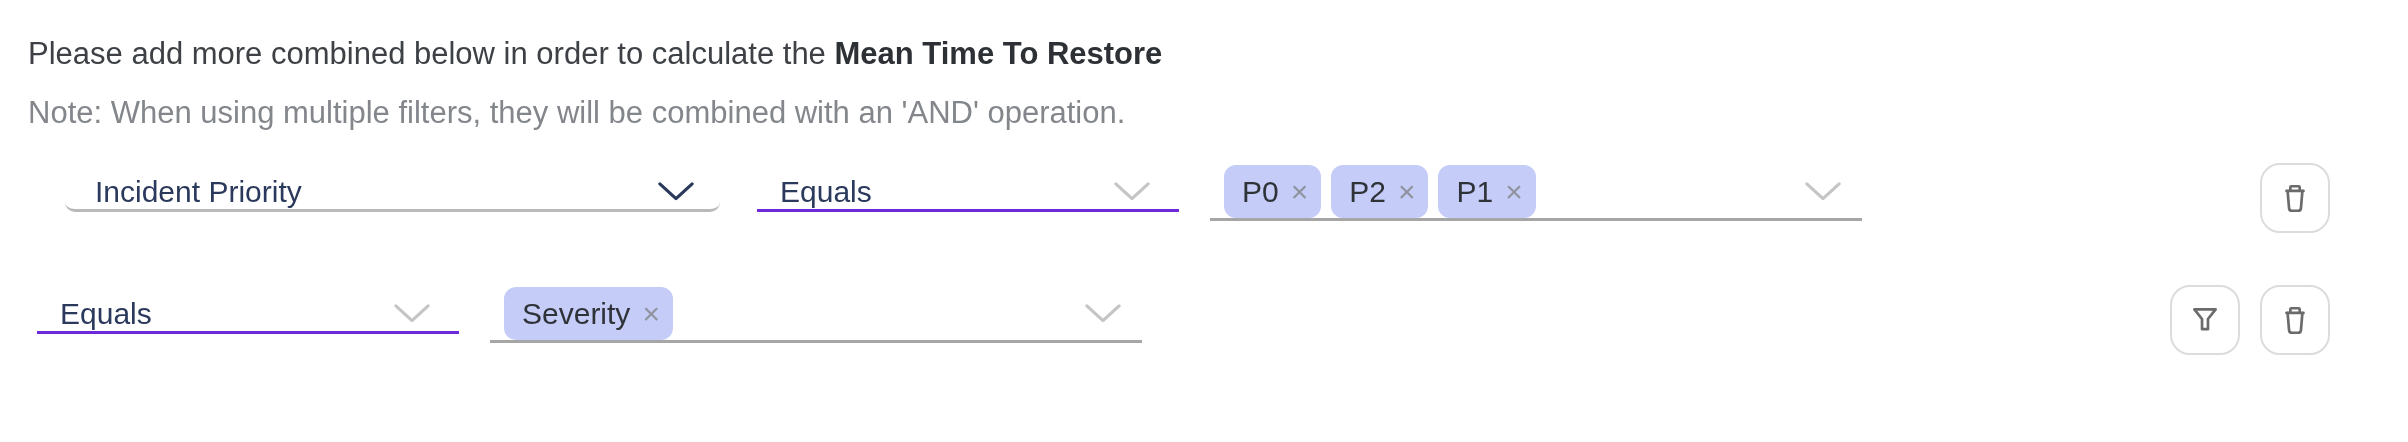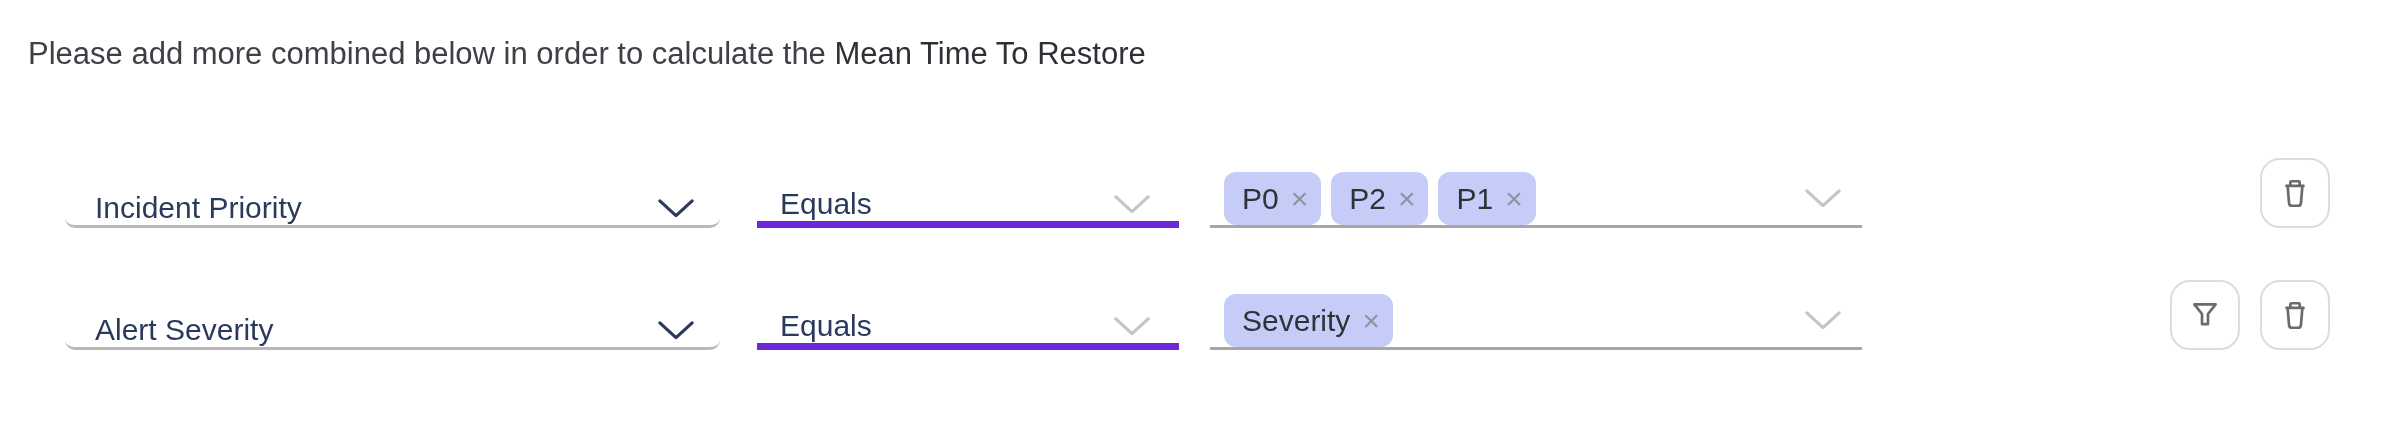--- a/index.html
+++ b/index.html
@@ -12,56 +12,56 @@
     overflow: hidden;
   }
   .intro {
     position: absolute;
     left: 28px;
     top: 36px;
     font-size: 31px;
     color: #3d4045;
     white-space: nowrap;
   }
-  .intro b { font-weight: 400; color: #2d3034; }
+  .intro b { font-weight: 700; color: #2d3034; }
   .note {
     position: absolute;
     left: 28px;
     top: 95px;
     font-size: 31px;
     color: #83868b;
     white-space: nowrap;
   }
   .row {
     position: absolute;
     left: 0;
     width: 100%;
     height: 70px;
     display: flex;
-    align-items: flex-end;
+    align-items: center;
   }
   .row-0 { top: 158px; }
   .row-1 { top: 280px; }
   .field {
     box-sizing: border-box;
     display: flex;
     align-items: center;
     justify-content: space-between;
   }
   .f-select {
     margin-left: 65px;
     width: 655px;
     border-bottom: 3px solid #b9b9b9;
     border-radius: 0 0 10px 10px;
     padding: 0 25px 0 30px;
   }
   .f-operator {
     margin-left: 37px;
     width: 422px;
-    border-bottom: 7px solid #6d28d9;
+    border-bottom: 3px solid #6d28d9;
     padding: 0 28px 0 23px;
   }
   .f-values {
     margin-left: 31px;
     width: 652px;
     border-bottom: 3px solid #a6a6a6;
     padding: 0 20px 0 14px;
     gap: 35px;
   }
   .field-label {
@@ -108,20 +108,21 @@
     justify-content: center;
     padding: 0;
     cursor: pointer;
   }
 </style>
 </head>
 <body>
 
 <div class="page">
   <div class="intro"><span>Please add more combined below in order to calculate the </span><b>Mean Time To Restore</b></div>
+  <div class="note">Note: When using multiple filters, they will be combined with an 'AND' operation.</div>
   <div id="rows">
       <div class="row row-0">
         <div class="field f-select">
           <span class="field-label">Incident Priority</span>
           <svg class="chev" width="38" height="21" viewBox="0 0 40 22" fill="none">
             <polyline points="3,3 20,18.5 37,3" stroke="#2b3a5c" stroke-width="3.4" stroke-linecap="round" stroke-linejoin="round"></polyline>
           </svg>
         </div>
         <div class="field f-operator">
           <span class="field-label">Equals</span>
@@ -152,26 +153,20 @@
           <button class="icon-btn">
             <svg width="34" height="34" viewBox="0 0 24 24" fill="none" stroke="#6b6b6b" stroke-width="1.9" stroke-linecap="round" stroke-linejoin="round">
               <path d="M8.7 6.8V4.4c0-.4.3-.7.7-.7h5.2c.4 0 .7.3.7.7v2.4"></path>
               <path d="M6 7h12"></path>
               <path d="M6.8 7.2l1 11.9c.1 1.1.95 1.9 2 1.9h4.4c1.05 0 1.9-.8 2-1.9l1-11.9"></path>
             </svg>
           </button>
         </div>
       </div>
       <div class="row row-1">
-        <div class="field f-select">
-          <span class="field-label">Alert Severity</span>
-          <svg class="chev" width="38" height="21" viewBox="0 0 40 22" fill="none">
-            <polyline points="3,3 20,18.5 37,3" stroke="#2b3a5c" stroke-width="3.4" stroke-linecap="round" stroke-linejoin="round"></polyline>
-          </svg>
-        </div>
         <div class="field f-operator">
           <span class="field-label">Equals</span>
           <svg class="chev" width="38" height="21" viewBox="0 0 40 22" fill="none">
             <polyline points="3,3 20,18.5 37,3" stroke="#c5c5c5" stroke-width="3.4" stroke-linecap="round" stroke-linejoin="round"></polyline>
           </svg>
         </div>
         <div class="field f-values">
           <span class="chips">
             <span class="chip">
               <span>Severity</span>

